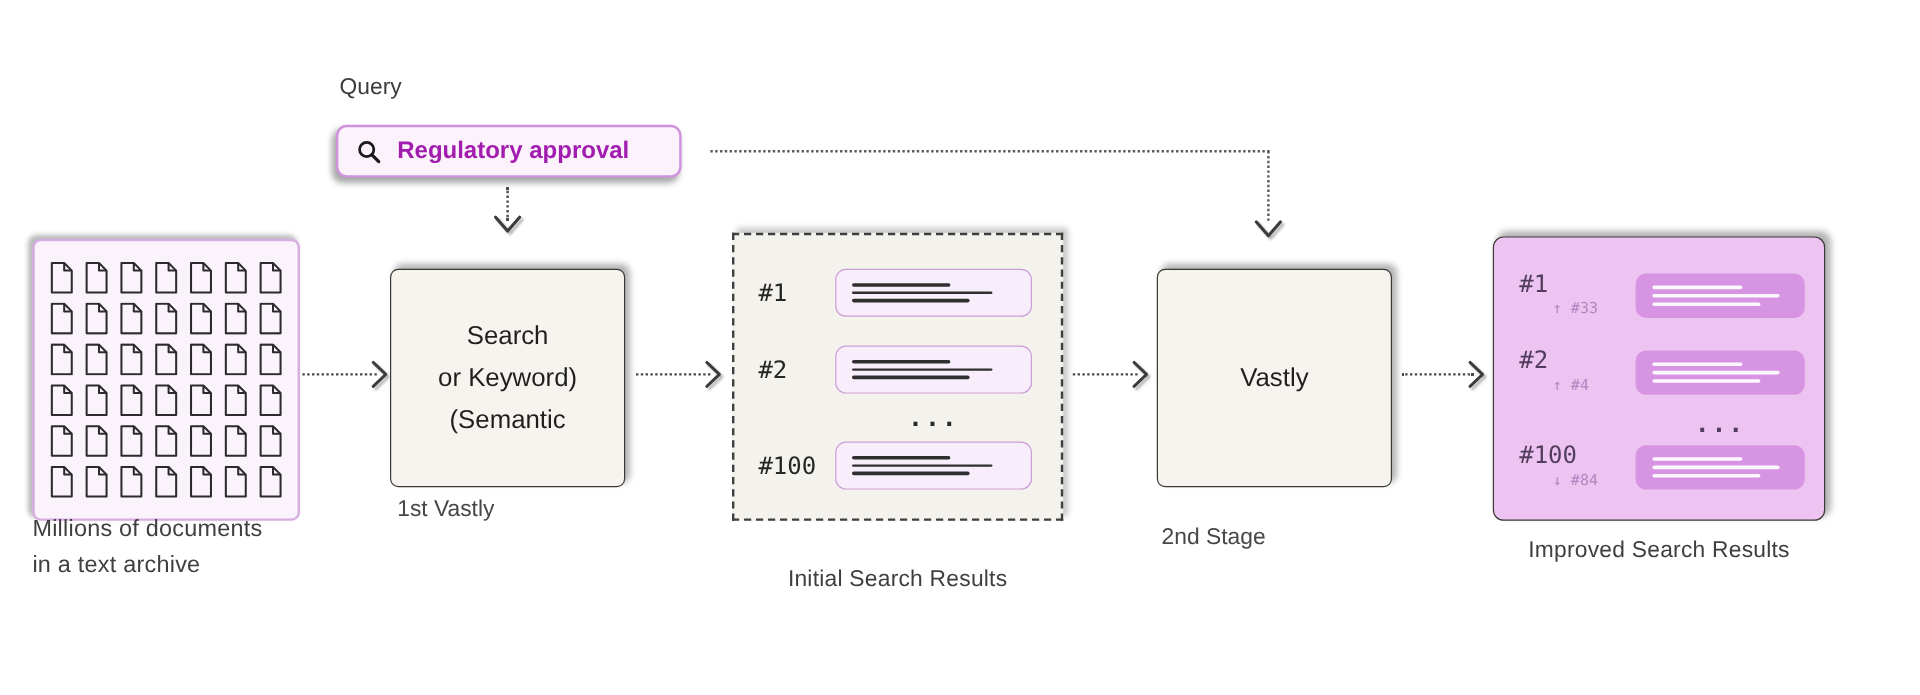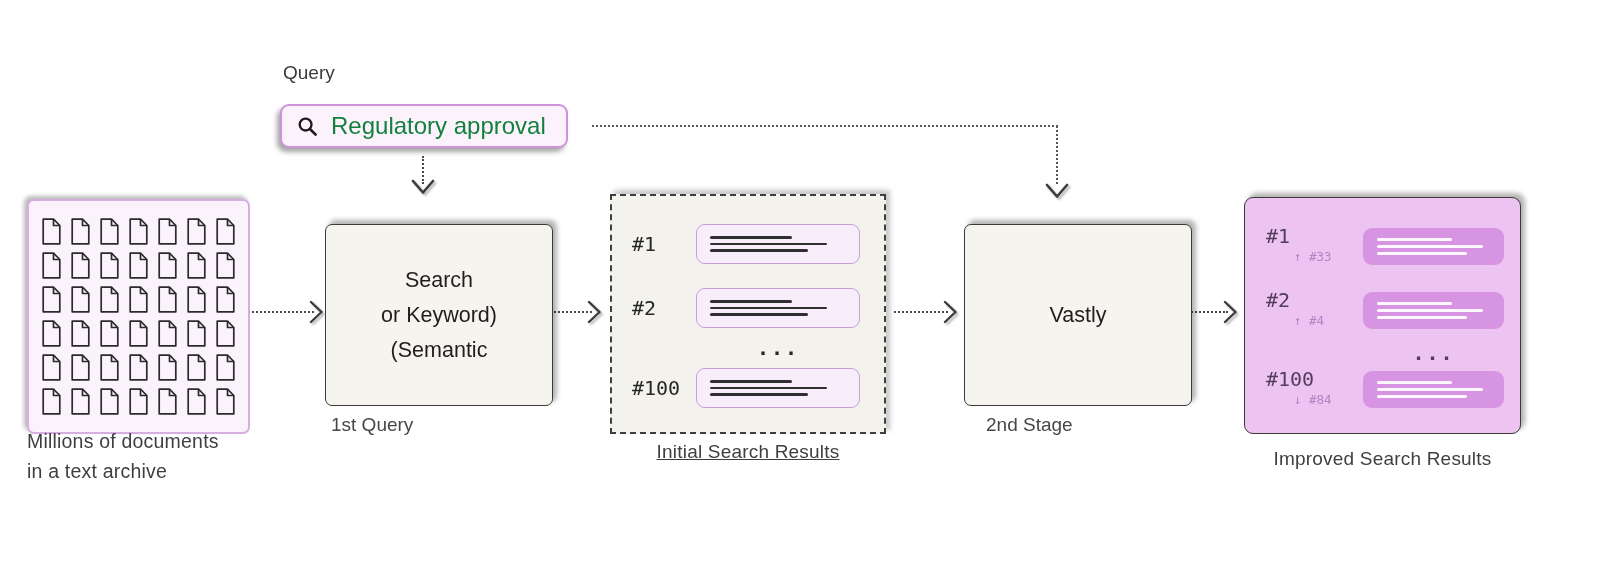--- a/index.html
+++ b/index.html
@@ -28,64 +28,64 @@
   .doc-caption{left:27px; top:426px; line-height:30px; font-size:19.5px;}
 
   
   .query-label{left:283px; top:62px; font-size:19px; color:#3c3c3c;}
   .query-box{
     left:280px; top:104px; width:288px; height:44px; box-sizing:border-box;
     background:#fbf2fc; border:2px solid #cf92dd; border-radius:9px;
     box-shadow:-3px 4px 5px rgba(0,0,0,0.35);
     display:flex; align-items:center; padding-left:15px; gap:13px;
   }
-  .query-text{font-size:24px; color:#15803d;}
+  .query-text{font-size:20px; color:#a21caf;font-weight:bold;}
 
   
   .h-arrow{height:22px; display:flex; align-items:center;}
   .h-arrow .dotline{flex:1; border-top:2.6px dotted #4a4a4a; margin-right:-5px;}
   .h-arrow svg,.v-arrow svg,.conn-head{filter:drop-shadow(2px 2px 1px rgba(0,0,0,0.3));}
   .v-arrow{display:flex; flex-direction:column; align-items:center; width:26px;}
   .v-arrow .vdotline{height:28px; border-left:2.6px dotted #4a4a4a; margin-bottom:-5px;}
 
   
   .conn-h{left:592px; top:125px; width:466px; border-top:2.4px dotted #5a5a5a;}
   .conn-v{left:1056px; top:126px; height:58px; border-left:2.4px dotted #5a5a5a;}
 
   
   .stage-box{
-    width:228px; height:182px; box-sizing:border-box;
+    width:196px; height:182px; box-sizing:border-box;
     background:#f6f4ef; border:1.6px solid #3d3a36; border-radius:7px;
     box-shadow:4px -4px 5px rgba(0,0,0,0.3);
     display:flex; align-items:center; justify-content:center; text-align:center;
   }
   .stage-box .box-text{font-size:21.5px; line-height:35px; color:#201f1e;}
   .search-box{left:325px; top:224px;}
   .rerank-box{left:964px; top:224px;}
   .stage1-label{left:331px; top:414px;}
-  .stage2-label{left:968px; top:414px;margin-left:18px;}
+  .stage2-label{left:968px; top:437px;}
 
   
   .initial-box{
     left:610px; top:194px; width:276px; height:240px; box-sizing:border-box;
     background:#f4f2ec; border:2px dashed #3f3f3f;
     box-shadow:4px -4px 5px rgba(0,0,0,0.22);
   }
   .ir-row{position:absolute; left:20px; right:24px; display:flex; align-items:center;}
   .ir-rank{width:64px; font-size:20px; color:#262626;}
   .result-card{
     flex:1; height:40px; box-sizing:border-box; border-radius:9px;
     background:#f8edfa; border:1.6px solid #cb9ed8;
     display:flex; flex-direction:column; justify-content:space-evenly; padding:7px 13px;
   }
   .rline{height:2.2px; background:#2f2f2f; border-radius:2px;}
   .rline.l1{width:60%;} .rline.l2{width:86%;} .rline.l3{width:72%;}
   .dots-row{position:absolute; left:84px; right:24px; text-align:center;
     font-size:20px; font-weight:bold; letter-spacing:2px; color:#262626;}
-  .initial-caption{left:610px; top:441px; width:276px; text-align:center;text-decoration:underline;}
+  .initial-caption{left:610px; top:472px; width:276px; text-align:center;}
 
   
   .improved-box{
     left:1244px; top:197px; width:277px; height:237px; box-sizing:border-box;
     background:#ecc3f1; border:1.6px solid #3d3a36; border-radius:9px;
     box-shadow:4px -4px 5px rgba(0,0,0,0.3);
   }
   .imp-row{position:absolute; left:21px; right:16px; display:flex; align-items:flex-start;}
   .imp-rank-wrap{width:97px;}
   .imp-rank{font-size:20px; line-height:23px; color:#533d5c;}
@@ -375,21 +375,21 @@
       </svg>
   </div>
 
   <div class="abs stage-box search-box">
     <div class="box-text">
       <div>Search</div>
       <div>or Keyword)</div>
       <div>(Semantic</div>
     </div>
   </div>
-  <div class="abs stage-label stage1-label">1st Query</div>
+  <div class="abs stage-label stage1-label">1st Vastly</div>
 
   <div class="abs initial-box">
     <div class="ir-row" style="top:28px;">
       <span class="ir-rank mono">#1</span>
       <div class="result-card">
         <div class="rline l1"></div>
           <div class="rline l2"></div>
           <div class="rline l3"></div>
       </div>
     </div>

